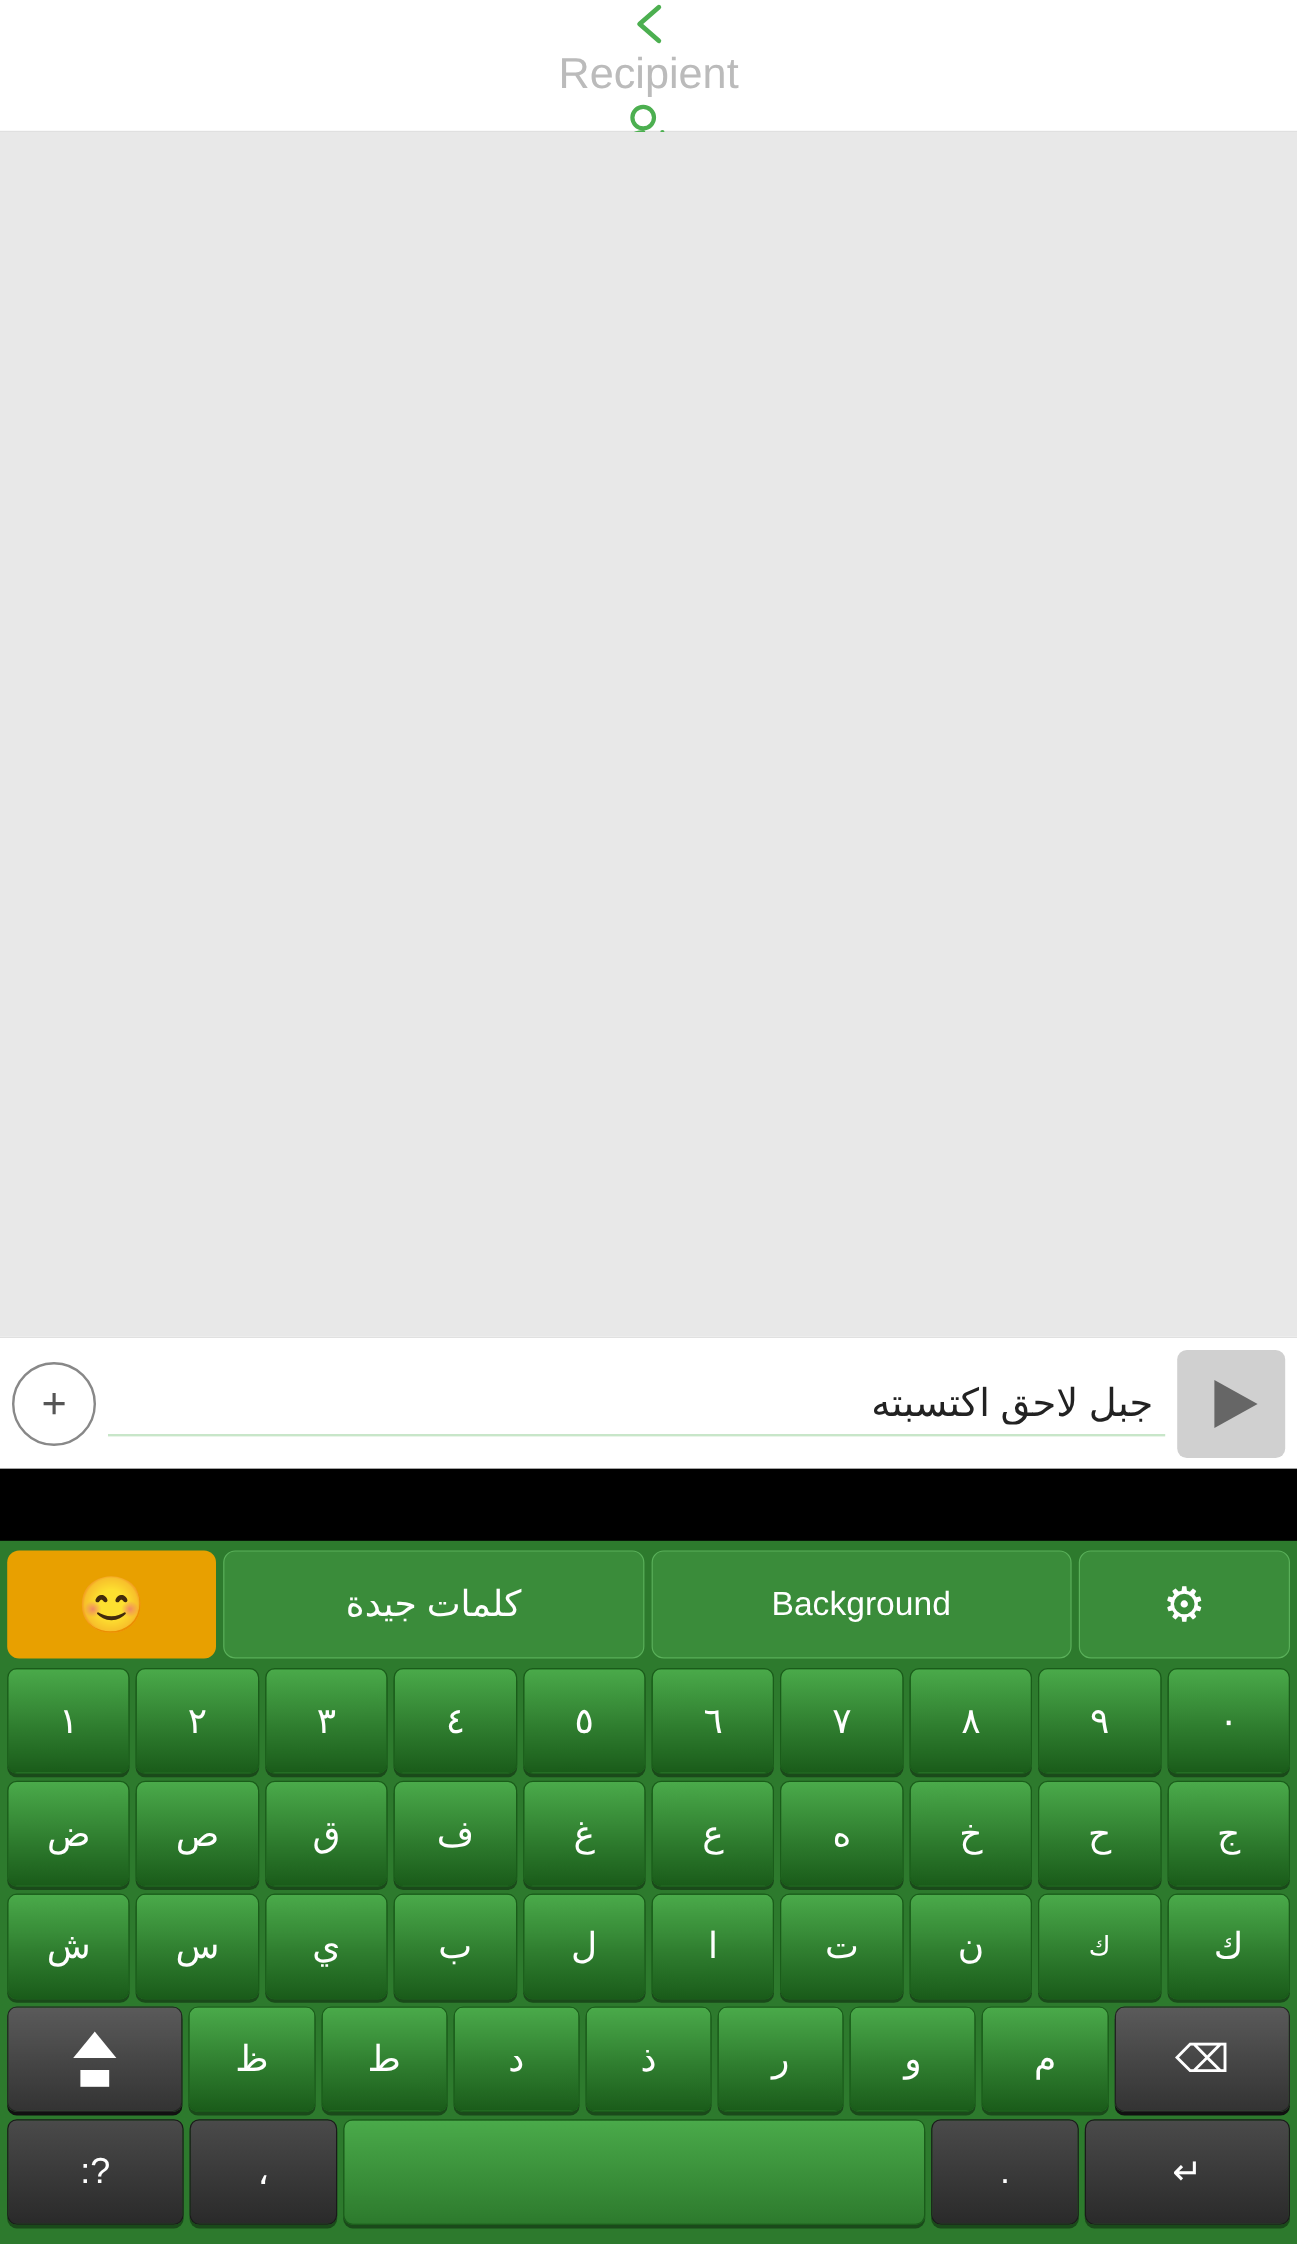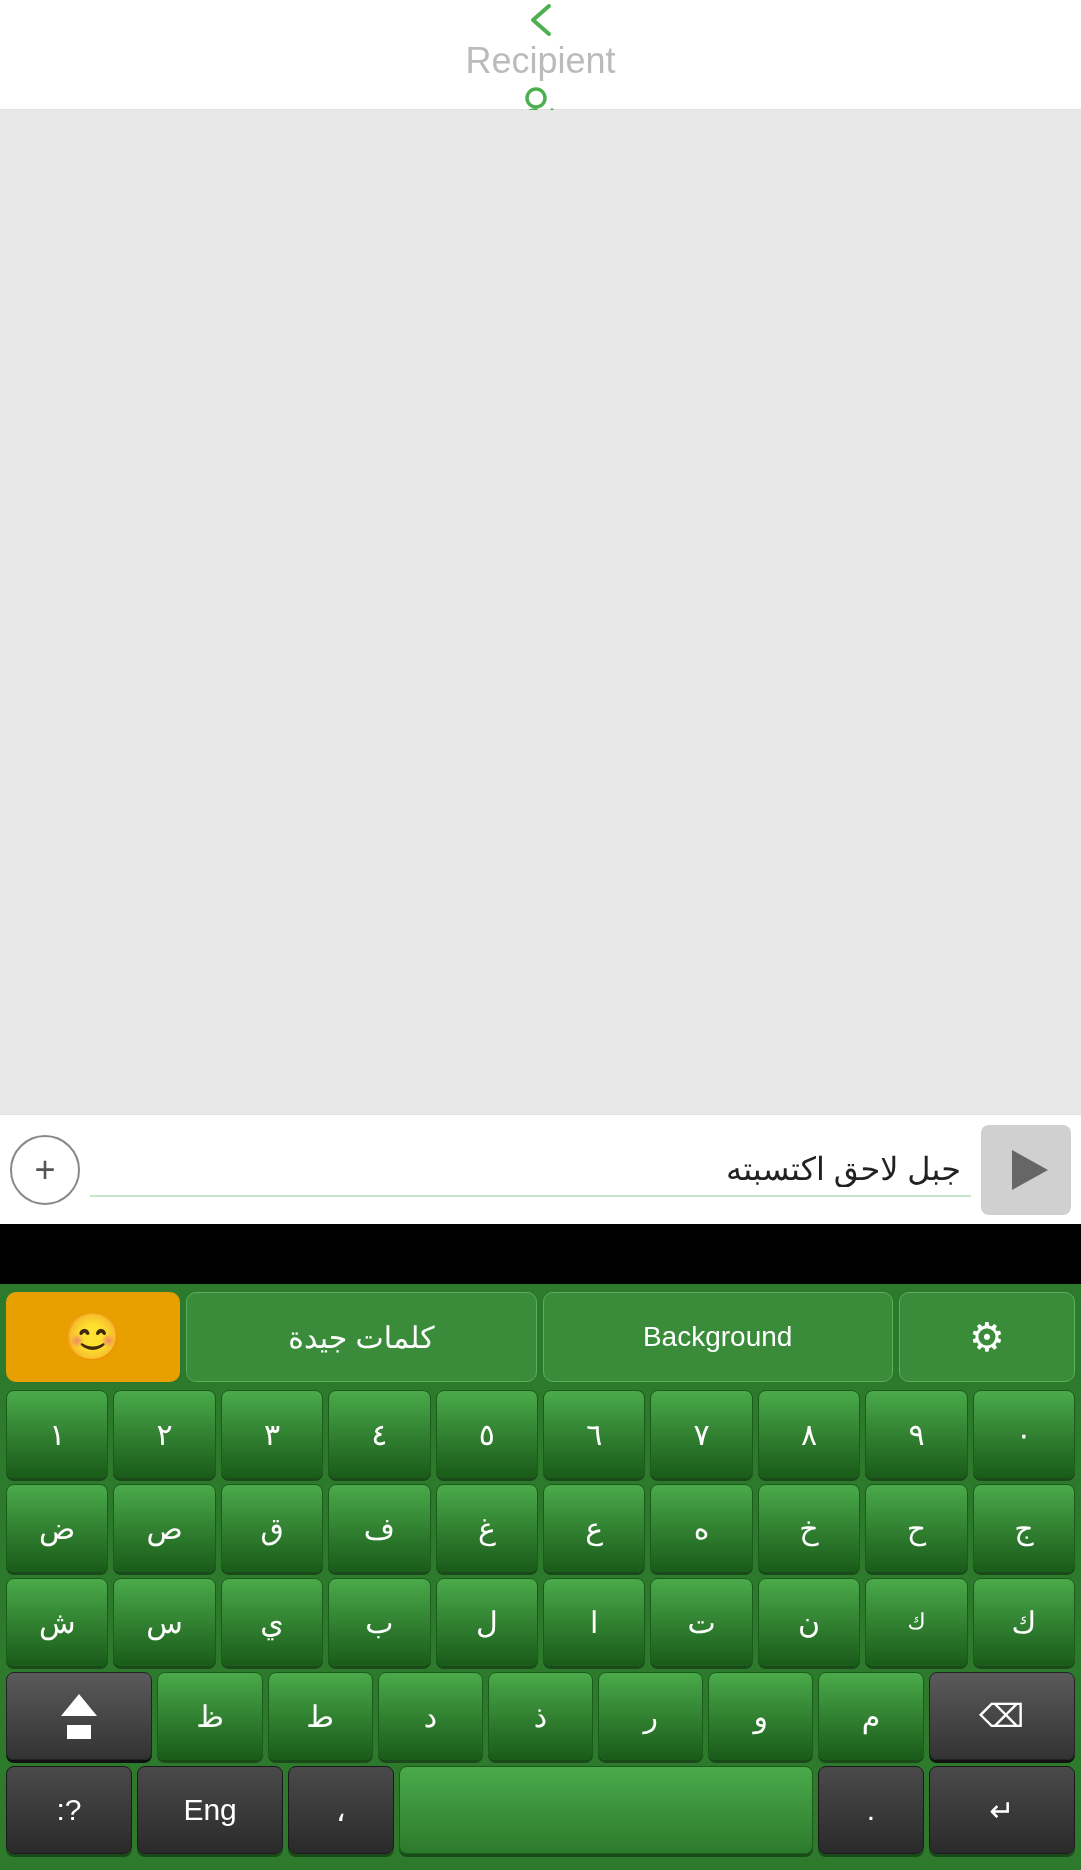--- a/index.html
+++ b/index.html
@@ -347,23 +347,20 @@
       <button class="kb-key">م</button>
       <button class="kb-key kb-key-backspace" style="flex:1.4">
         <span class="backspace-icon">⌫</span>
       </button>
     </div>
 
     <div class="keyboard-row">
       <button class="kb-key kb-key-bottom-special" style="flex:1.2">
         <span>:?</span>
       </button>
-      <button class="kb-key kb-key-bottom-special" style="flex:1.4">
-        <span>Eng</span>
-      </button>
       <button class="kb-key kb-key-bottom-special" style="flex:1">
         <span>،</span>
       </button>
       <button class="kb-key kb-space-key" style="flex:4">
         <span></span>
       </button>
       <button class="kb-key kb-key-bottom-special" style="flex:1">
         <span>.</span>
       </button>
       <button class="kb-key kb-key-bottom-special" style="flex:1.4">

